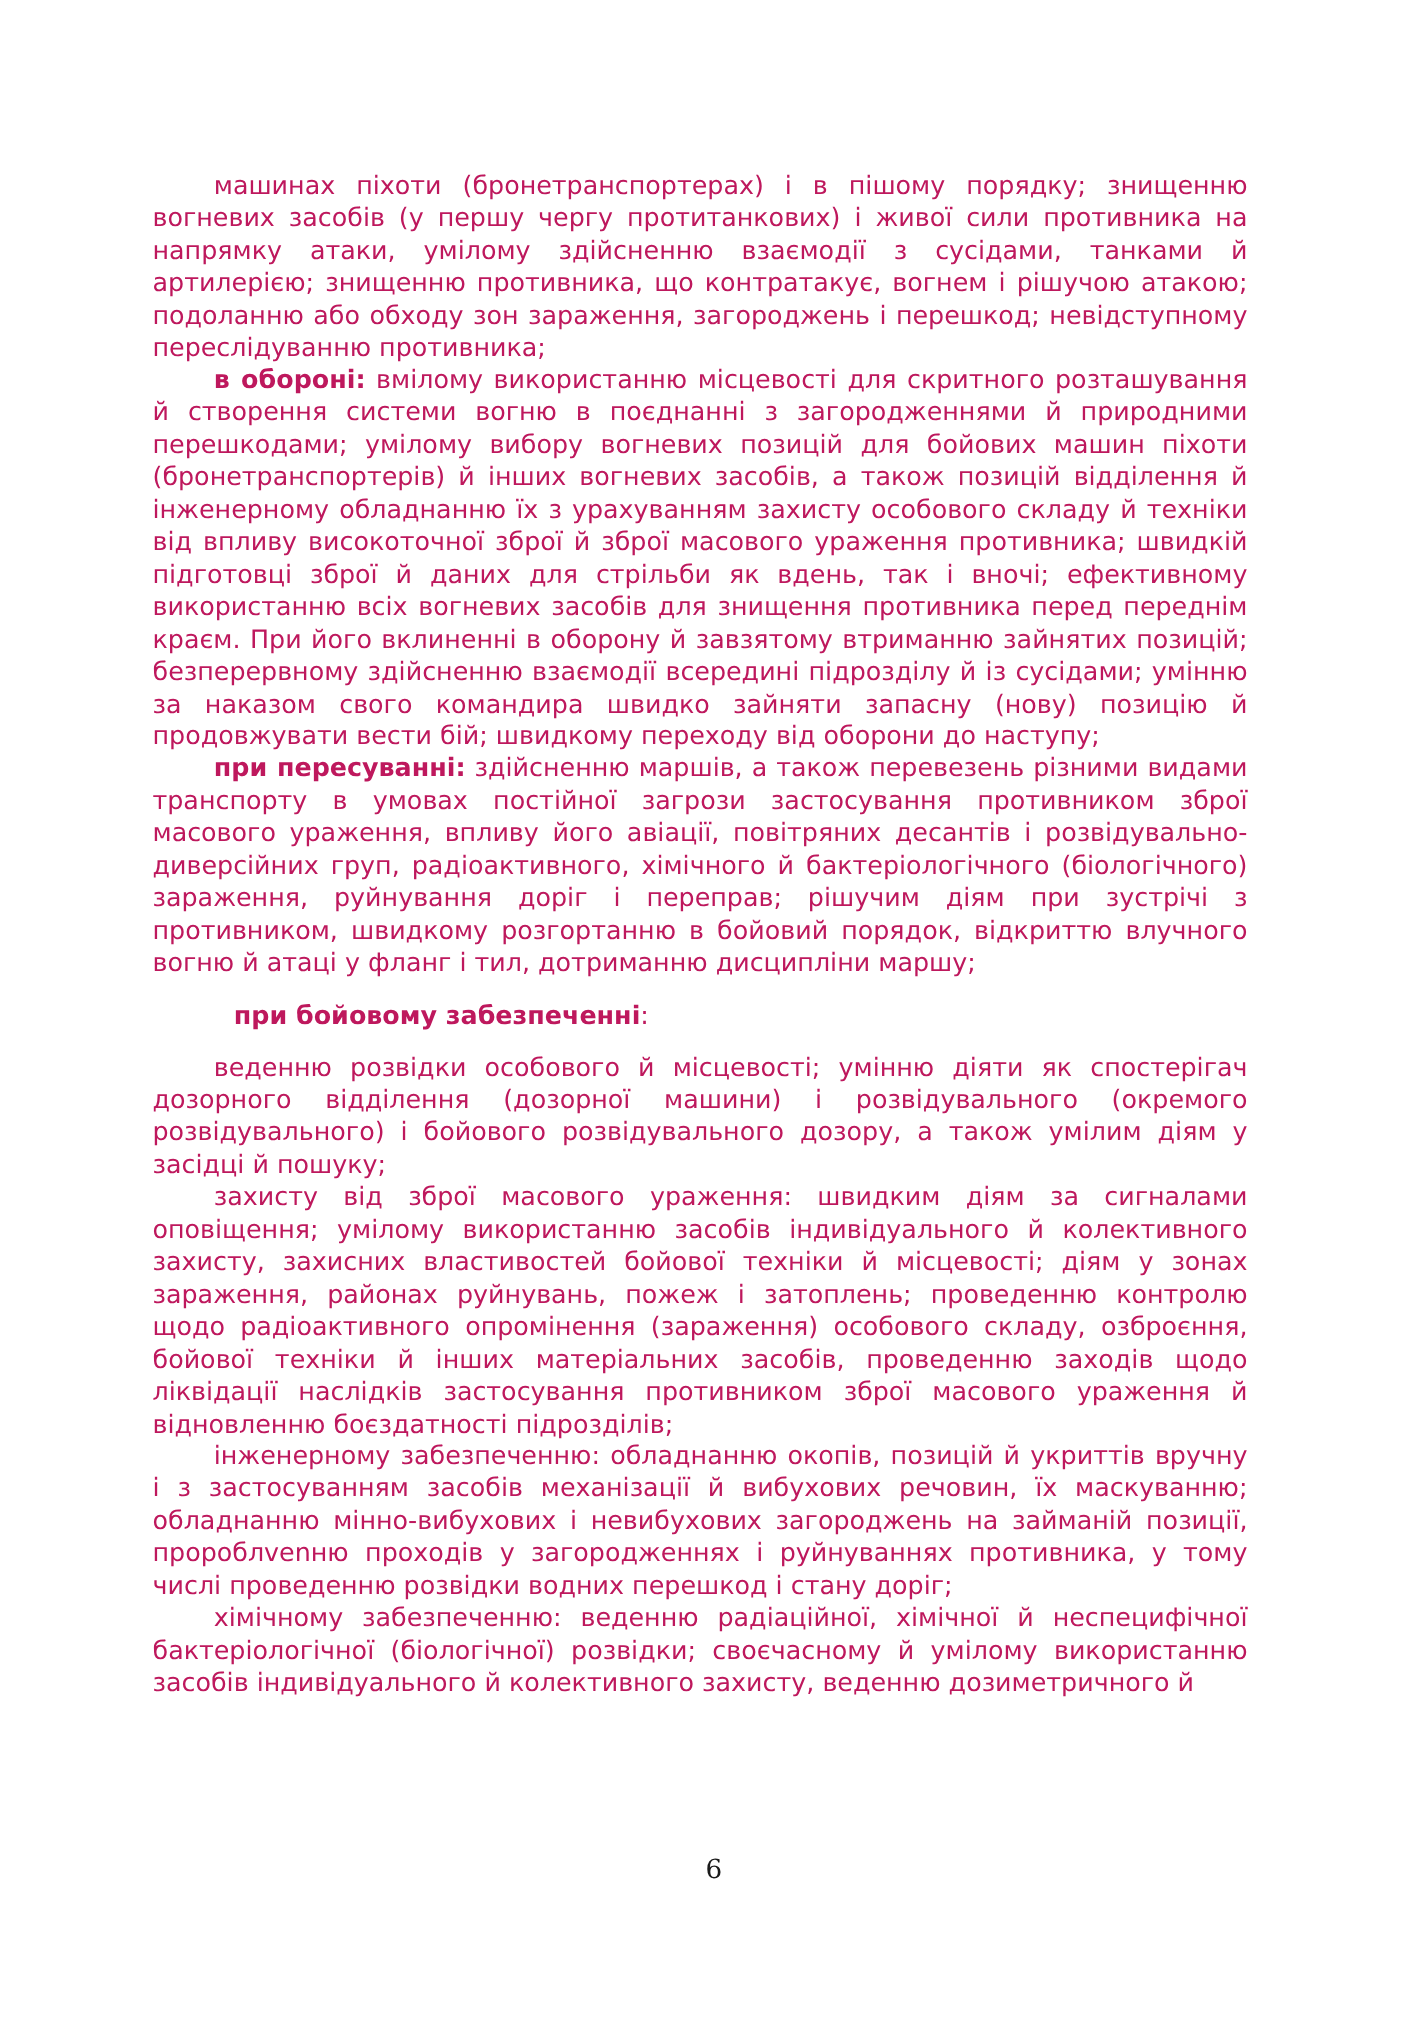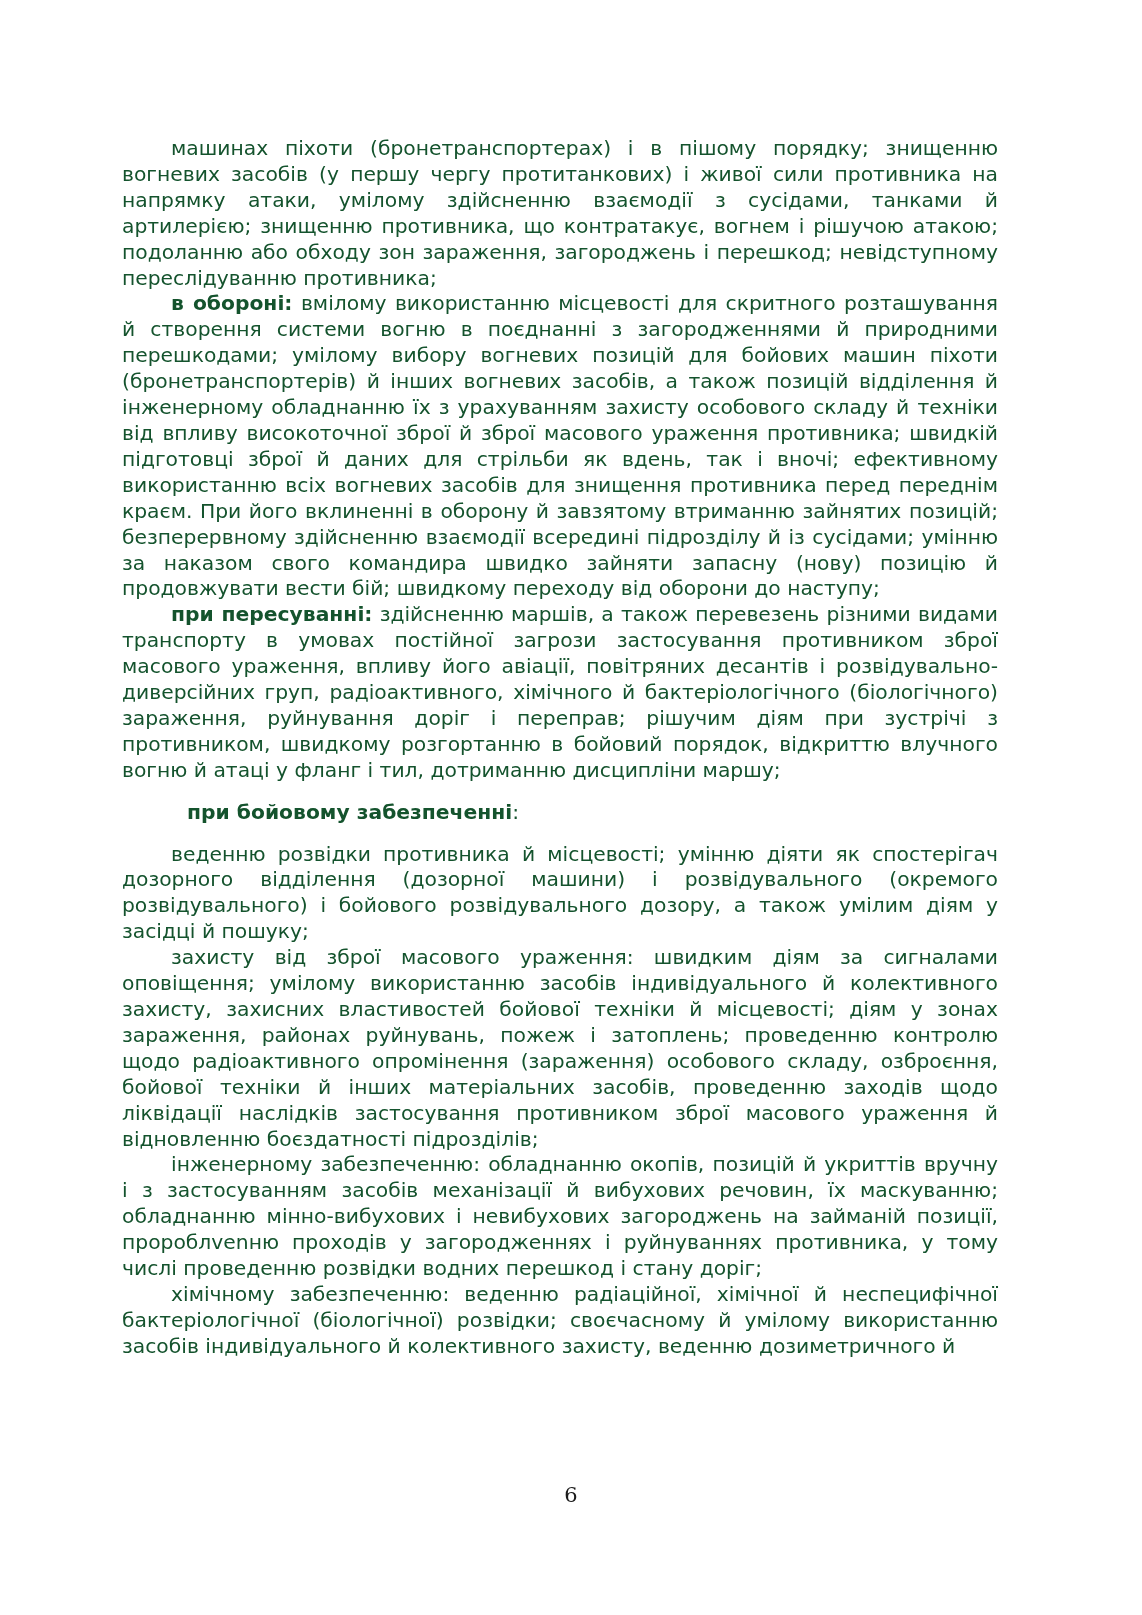--- a/index.html
+++ b/index.html
@@ -16,21 +16,21 @@
     box-sizing: border-box;
   }
   .text-column {
     position: absolute;
     left: 122px;
     top: 136px;
     width: 876px;
     font-family: "DejaVu Sans", "Liberation Sans", sans-serif;
     font-size: 20.3px;
     line-height: 25.9px;
-    color: #14532d;
+    color: #be185d;
     text-align: justify;
     -webkit-font-smoothing: none;
   }
   .para {
     margin: 0;
     text-indent: 49px;
     text-align: justify;
     text-justify: inter-word;
   }
   .para b,
@@ -62,21 +62,21 @@
   <div class="text-column">
 
     <p class="para">машинах піхоти (бронетранспортерах) і в пішому порядку; знищенню вогневих засобів (у першу чергу протитанкових) і живої сили противника на напрямку атаки, умілому здійсненню взаємодії з сусідами, танками й артилерією; знищенню противника, що контратакує, вогнем і рішучою атакою; подоланню або обходу зон зараження, загороджень і перешкод; невідступному переслідуванню противника;</p>
 
     <p class="para"><b>в обороні:</b><span> вмілому використанню місцевості для скритного розташування й створення системи вогню в поєднанні з загородженнями й природними перешкодами; умілому вибору вогневих позицій для бойових машин піхоти (бронетранспортерів) й інших вогневих засобів, а також позицій відділення й інженерному обладнанню їх з урахуванням захисту особового складу й техніки від впливу високоточної зброї й зброї масового ураження противника; швидкій підготовці зброї й даних для стрільби як вдень, так і вночі; ефективному використанню всіх вогневих засобів для знищення противника перед переднім краєм. При його вклиненні в оборону й завзятому втриманню зайнятих позицій; безперервному здійсненню взаємодії всередині підрозділу й із сусідами; умінню за наказом свого командира швидко зайняти запасну (нову) позицію й продовжувати вести бій; швидкому переходу від оборони до наступу;</span></p>
 
     <p class="para"><b>при пересуванні:</b><span> здійсненню маршів, а також перевезень різними видами транспорту в умовах постійної загрози застосування противником зброї масового ураження, впливу його авіації, повітряних десантів і розвідувально-диверсійних груп, радіоактивного, хімічного й бактеріологічного (біологічного) зараження, руйнування доріг і переправ; рішучим діям при зустрічі з противником, швидкому розгортанню в бойовий порядок, відкриттю влучного вогню й атаці у фланг і тил, дотриманню дисципліни маршу;</span></p>
 
     <p class="heading-para"><b>при бойовому забезпеченні</b><span class="lead-suffix" style="font-weight:normal">:</span></p>
 
-    <p class="para">веденню розвідки противника й місцевості; умінню діяти як спостерігач дозорного відділення (дозорної машини) і розвідувального (окремого розвідувального) і бойового розвідувального дозору, а також умілим діям у засідці й пошуку;</p>
+    <p class="para">веденню розвідки особового й місцевості; умінню діяти як спостерігач дозорного відділення (дозорної машини) і розвідувального (окремого розвідувального) і бойового розвідувального дозору, а також умілим діям у засідці й пошуку;</p>
 
     <p class="para">захисту від зброї масового ураження: швидким діям за сигналами оповіщення; умілому використанню засобів індивідуального й колективного захисту, захисних властивостей бойової техніки й місцевості; діям у зонах зараження, районах руйнувань, пожеж і затоплень; проведенню контролю щодо радіоактивного опромінення (зараження) особового складу, озброєння, бойової техніки й інших матеріальних засобів, проведенню заходів щодо ліквідації наслідків застосування противником зброї масового ураження й відновленню боєздатності підрозділів;</p>
 
     <p class="para">інженерному забезпеченню: обладнанню окопів, позицій й укриттів вручну і з застосуванням засобів механізації й вибухових речовин, їх маскуванню; обладнанню мінно-вибухових і невибухових загороджень на займаній позиції, пророблvenню проходів у загородженнях і руйнуваннях противника, у тому числі проведенню розвідки водних перешкод і стану доріг;</p>
 
     <p class="para">хімічному забезпеченню: веденню радіаційної, хімічної й неспецифічної бактеріологічної (біологічної) розвідки; своєчасному й умілому використанню засобів індивідуального й колективного захисту, веденню дозиметричного й</p>
 
   </div>
 
   <div class="page-number">6</div>

